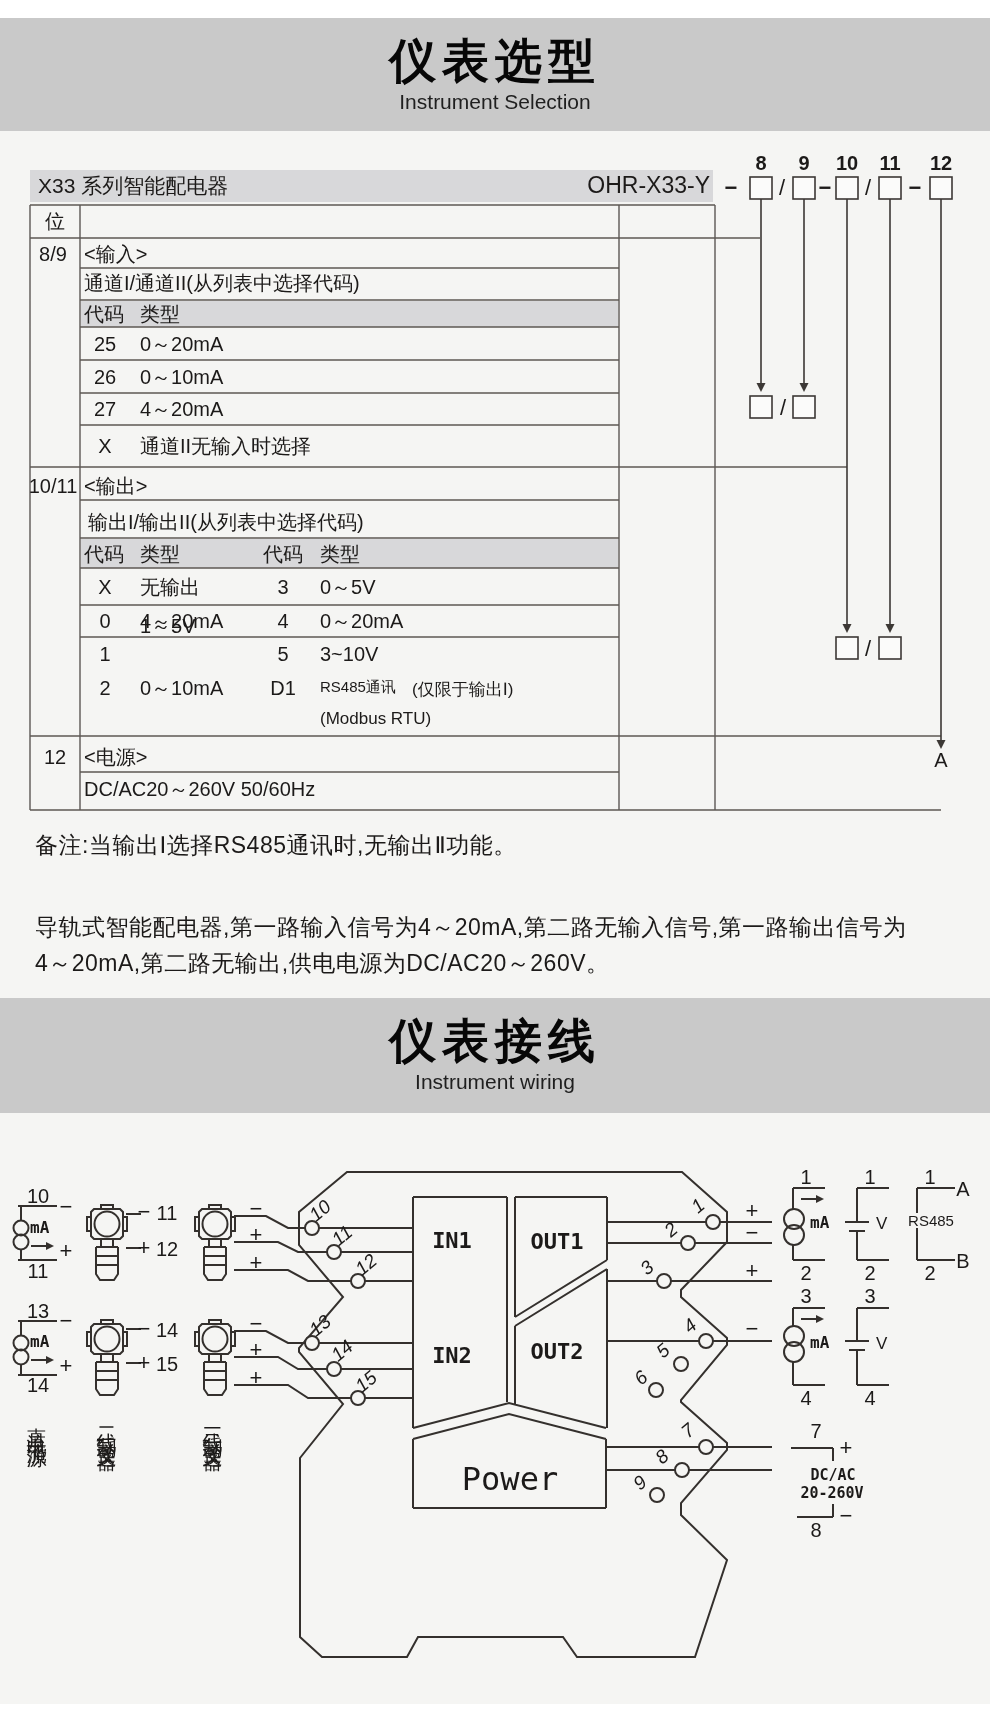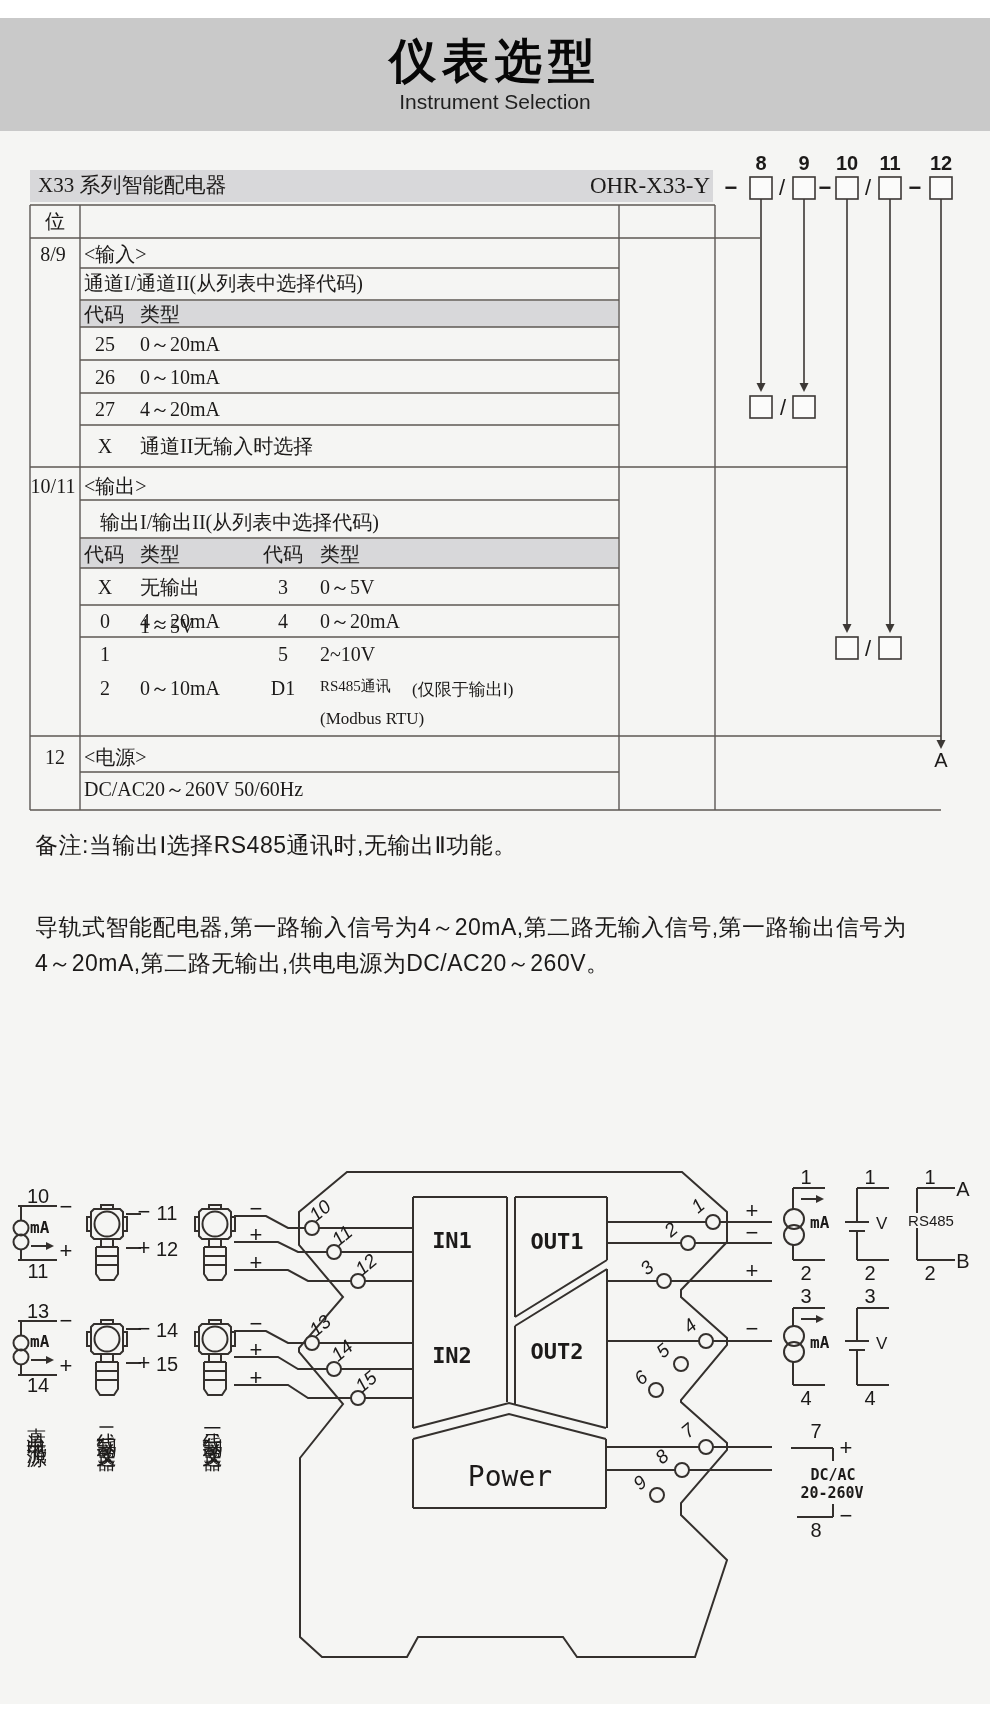--- a/index.html
+++ b/index.html
@@ -8,42 +8,46 @@
   .strip{position:absolute;left:0;width:990px;background:#ffffff;z-index:1;}
   .banner{position:absolute;left:0;width:990px;background:#c9c9c9;z-index:1;
           display:flex;flex-direction:column;align-items:center;box-sizing:border-box;padding-top:16px;}
   .banner-title{font-size:47px;font-weight:bold;letter-spacing:6px;line-height:1.15;color:#070707;}
   .banner-sub{font-size:21px;color:#1f1f1f;margin-top:2px;}
   .gbar{position:absolute;background:#d8d8da;z-index:1;}
   svg.overlay{position:absolute;left:0;top:0;z-index:2;}
   .lb{position:absolute;line-height:1;white-space:nowrap;z-index:3;}
   .c{text-align:center;}
   .r{text-align:right;}
-  .ser{font-family:Liberation Serif, serif;}
+  .ser{font-family:Liberation Sans, sans-serif;}
   .mono{font-family:"DejaVu Sans Mono","Liberation Mono",monospace;}
   .b{font-weight:bold;}
   .s15{font-size:15px}.s16{font-size:16px}.s17{font-size:17px}.s19{font-size:15px}
   .s20{font-size:20px}.s21{font-size:21px}.s22{font-size:22px}.s23{font-size:23px}
-  .s27{font-size:28px}
+  .s27{font-size:32px}
   .rot{transform:rotate(-40deg);font-style:italic;font-size:19px;}
   .vert{writing-mode:vertical-rl;text-orientation:upright;letter-spacing:5px;font-size:20px;}
   .note{font-size:23px;letter-spacing:.5px;}
   .mask{background:#f5f5f3;padding:0 2px;}
 </style>
 </head>
 <body>
 
 <div class="page">
 
   <div class="strip" style="top:0;height:18px"></div>
   <div class="strip" style="top:1704px;height:26px"></div>
 
   <div class="banner" style="top:18px;height:113px">
     <div class="banner-title">仪表选型</div>
     <div class="banner-sub">Instrument Selection</div>
+  </div>
+  <div class="banner" style="top:998px;height:115px">
+    <div class="banner-title">仪表接线</div>
+    <div class="banner-sub">Instrument wiring</div>
   </div>
 
   <div class="gbar" style="left:30px;top:170px;width:683px;height:32px"></div>
   <div class="gbar" style="left:81px;top:301px;width:537px;height:26px"></div>
   <div class="gbar" style="left:81px;top:539px;width:537px;height:29px"></div>
 
   <svg class="overlay" width="990" height="1730" viewBox="0 0 990 1730">
 
     <g>
       <path d="M30,205H715 M30,238H760 M80,268H619 M80,300H619 M80,327H619 M80,360H619 M80,393H619 M80,425H619
@@ -191,38 +195,38 @@
   <span class="lb ser s20" style="left:140px;top:334px">0～20mA</span>
   <span class="lb ser s20 c" style="left:88px;top:367px;width:34px">26</span>
   <span class="lb ser s20" style="left:140px;top:367px">0～10mA</span>
   <span class="lb ser s20 c" style="left:88px;top:399px;width:34px">27</span>
   <span class="lb ser s20" style="left:140px;top:399px">4～20mA</span>
   <span class="lb ser s20 c" style="left:88px;top:436px;width:34px">X</span>
   <span class="lb ser s20" style="left:140px;top:436px">通道II无输入时选择</span>
 
   <span class="lb ser s20 c" style="left:26px;top:476px;width:54px">10/11</span>
   <span class="lb ser s20" style="left:84px;top:476px">&lt;输出&gt;</span>
-  <span class="lb ser s20" style="left:100px;top:512px">输出I/输出II(从列表中选择代码)</span>
+  <span class="lb ser s20" style="left:88px;top:512px">输出I/输出II(从列表中选择代码)</span>
   <span class="lb ser s20" style="left:84px;top:544px">代码</span>
   <span class="lb ser s20" style="left:140px;top:544px">类型</span>
   <span class="lb ser s20 c" style="left:262px;top:544px;width:42px">代码</span>
   <span class="lb ser s20" style="left:320px;top:544px">类型</span>
 
   <span class="lb ser s20 c" style="left:88px;top:577px;width:34px">X</span>
   <span class="lb ser s20" style="left:140px;top:577px">无输出</span>
   <span class="lb ser s20 c" style="left:262px;top:577px;width:42px">3</span>
   <span class="lb ser s20" style="left:320px;top:577px">0～5V</span>
   <span class="lb ser s20 c" style="left:88px;top:611px;width:34px">0</span>
   <span class="lb ser s20" style="left:140px;top:611px">4～20mA</span>
   <span class="lb ser s20 c" style="left:262px;top:611px;width:42px">4</span>
   <span class="lb ser s20" style="left:320px;top:611px">0～20mA</span>
   <span class="lb ser s20 c" style="left:88px;top:644px;width:34px">1</span>
   <span class="lb ser s20" style="left:140px;top:616px">1～5V</span>
   <span class="lb ser s20 c" style="left:262px;top:644px;width:42px">5</span>
-  <span class="lb ser s20" style="left:320px;top:644px">2~10V</span>
+  <span class="lb ser s20" style="left:320px;top:644px">3~10V</span>
   <span class="lb ser s20 c" style="left:88px;top:678px;width:34px">2</span>
   <span class="lb ser s20" style="left:140px;top:678px">0～10mA</span>
   <span class="lb ser s20 c" style="left:262px;top:678px;width:42px">D1</span>
   <span class="lb ser s19" style="left:320px;top:679px">RS485通讯</span>
   <span class="lb ser s17" style="left:412px;top:681px">(仅限于输出Ⅰ)</span>
   <span class="lb ser s17" style="left:320px;top:710px">(Modbus  RTU)</span>
 
   <span class="lb ser s20 c" style="left:32px;top:747px;width:46px">12</span>
   <span class="lb ser s20" style="left:84px;top:747px">&lt;电源&gt;</span>
   <span class="lb ser s20" style="left:84px;top:779px">DC/AC20～260V  50/60Hz</span>

